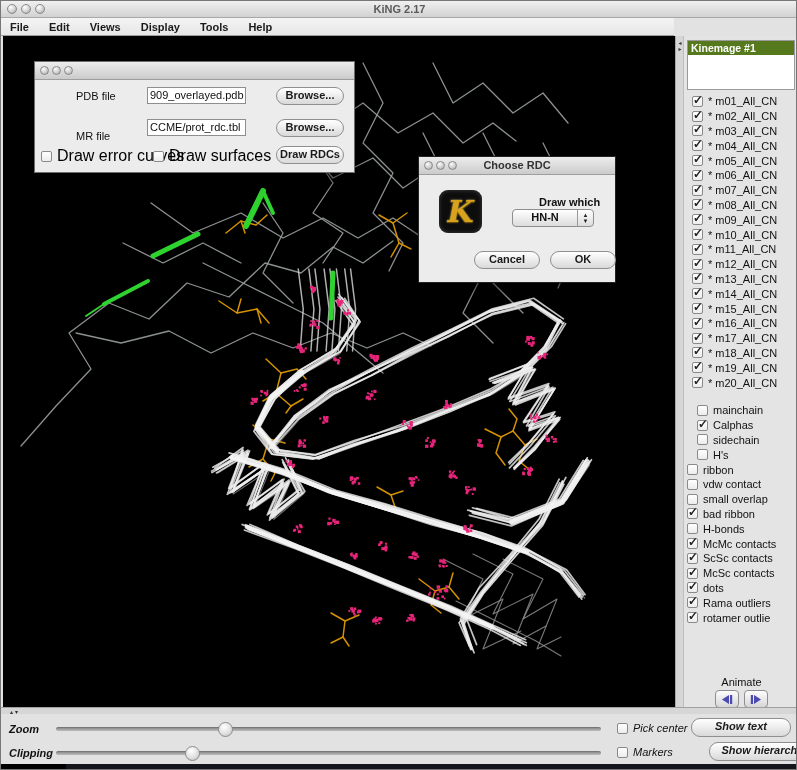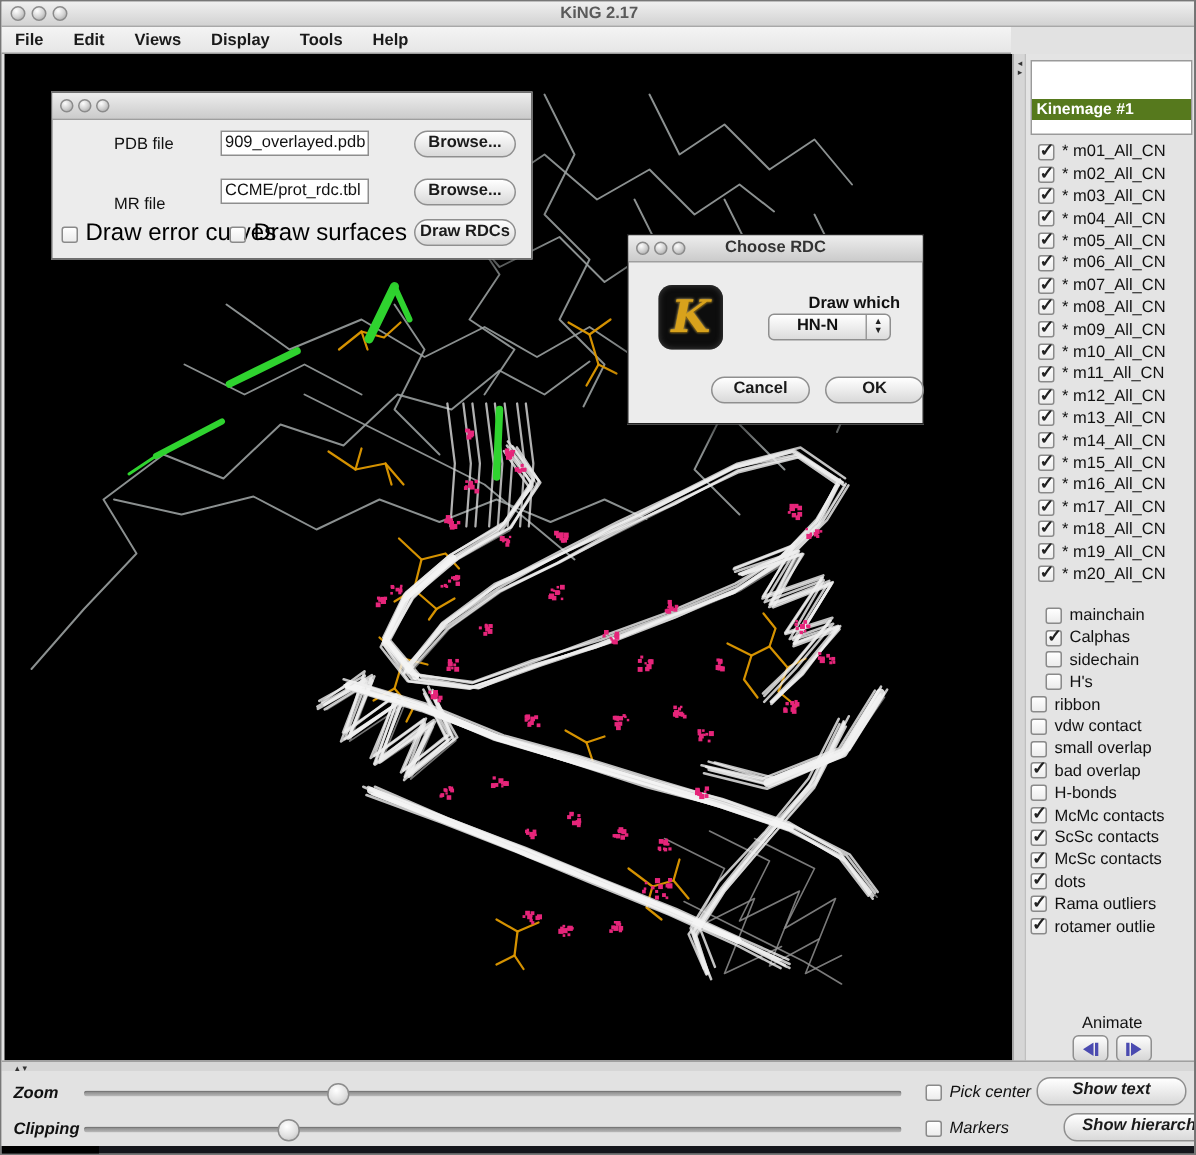--- a/index.html
+++ b/index.html
@@ -46,21 +46,21 @@
   .sidebar{
     position:absolute;left:682px;top:35px;width:115px;height:671px;
     background:#e4e4e4;border-left:1px solid #bfbfbf;box-sizing:border-box;
     font-size:11px;color:#111;
   }
   .kin-list{
     position:absolute;left:3px;top:4px;width:108px;height:50px;
     background:#fff;border:1px solid #9a9a9a;box-sizing:border-box;
   }
   .kin-row{height:14px;line-height:14px;padding-left:3px;font-size:10.5px;}
-  .kin-row.selected{background:#56791d;color:#fff;font-weight:bold;margin-top:25px;}
+  .kin-row.selected{background:#56791d;color:#fff;font-weight:bold;}
   .models{position:absolute;left:0;top:58px;width:115px;}
   .options{position:absolute;left:0;top:367px;width:115px;}
   .cb-row{display:flex;align-items:center;height:14.8px;}
   .mac-cb{
     width:11px;height:11px;flex:0 0 11px;border:1px solid #8a8a8a;border-radius:2px;
     background:linear-gradient(#ffffff,#ececec);box-sizing:border-box;position:relative;
   }
   .mac-cb.checked::after{
     content:"✓";position:absolute;left:0px;top:-4px;font-size:12px;font-weight:bold;color:#222;
   }
@@ -777,21 +777,21 @@
       <div class="cb-row" style="padding-left: 3px;">
         <span class="mac-cb"></span>
         <span class="cb-label">vdw contact</span>
       </div>
       <div class="cb-row" style="padding-left: 3px;">
         <span class="mac-cb"></span>
         <span class="cb-label">small overlap</span>
       </div>
       <div class="cb-row" style="padding-left: 3px;">
         <span class="mac-cb checked"></span>
-        <span class="cb-label">bad overlap</span>
+        <span class="cb-label">bad ribbon</span>
       </div>
       <div class="cb-row" style="padding-left: 3px;">
         <span class="mac-cb"></span>
         <span class="cb-label">H-bonds</span>
       </div>
       <div class="cb-row" style="padding-left: 3px;">
         <span class="mac-cb checked"></span>
         <span class="cb-label">McMc contacts</span>
       </div>
       <div class="cb-row" style="padding-left: 3px;">

